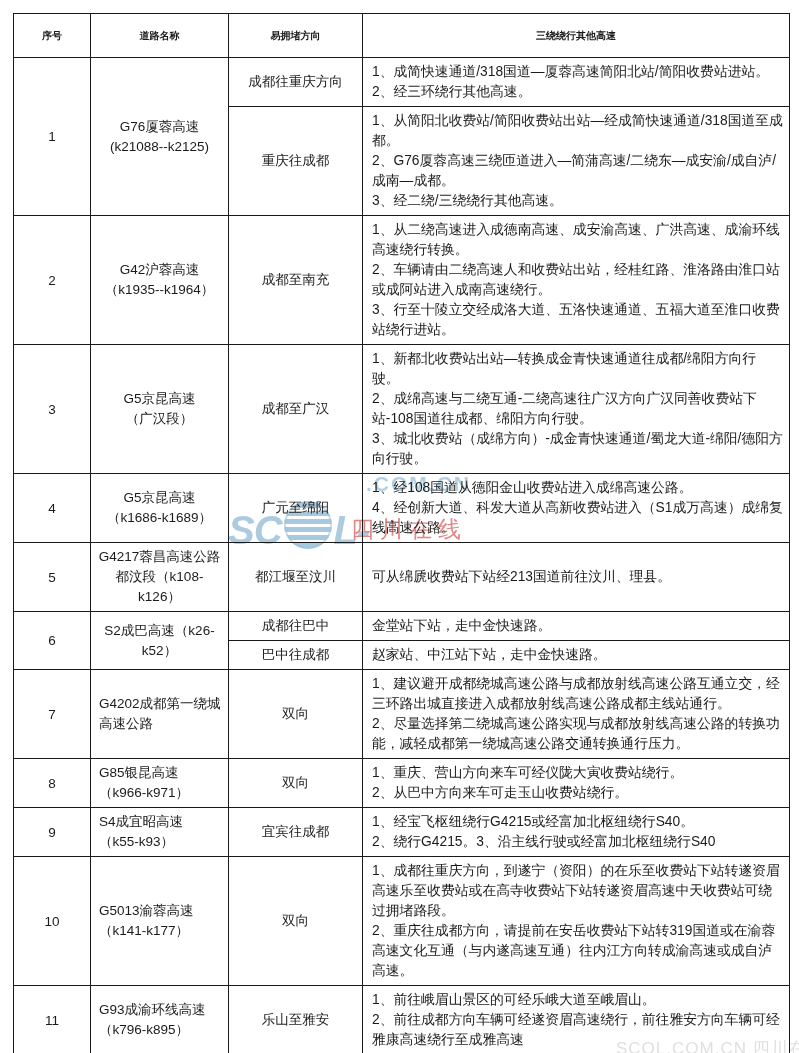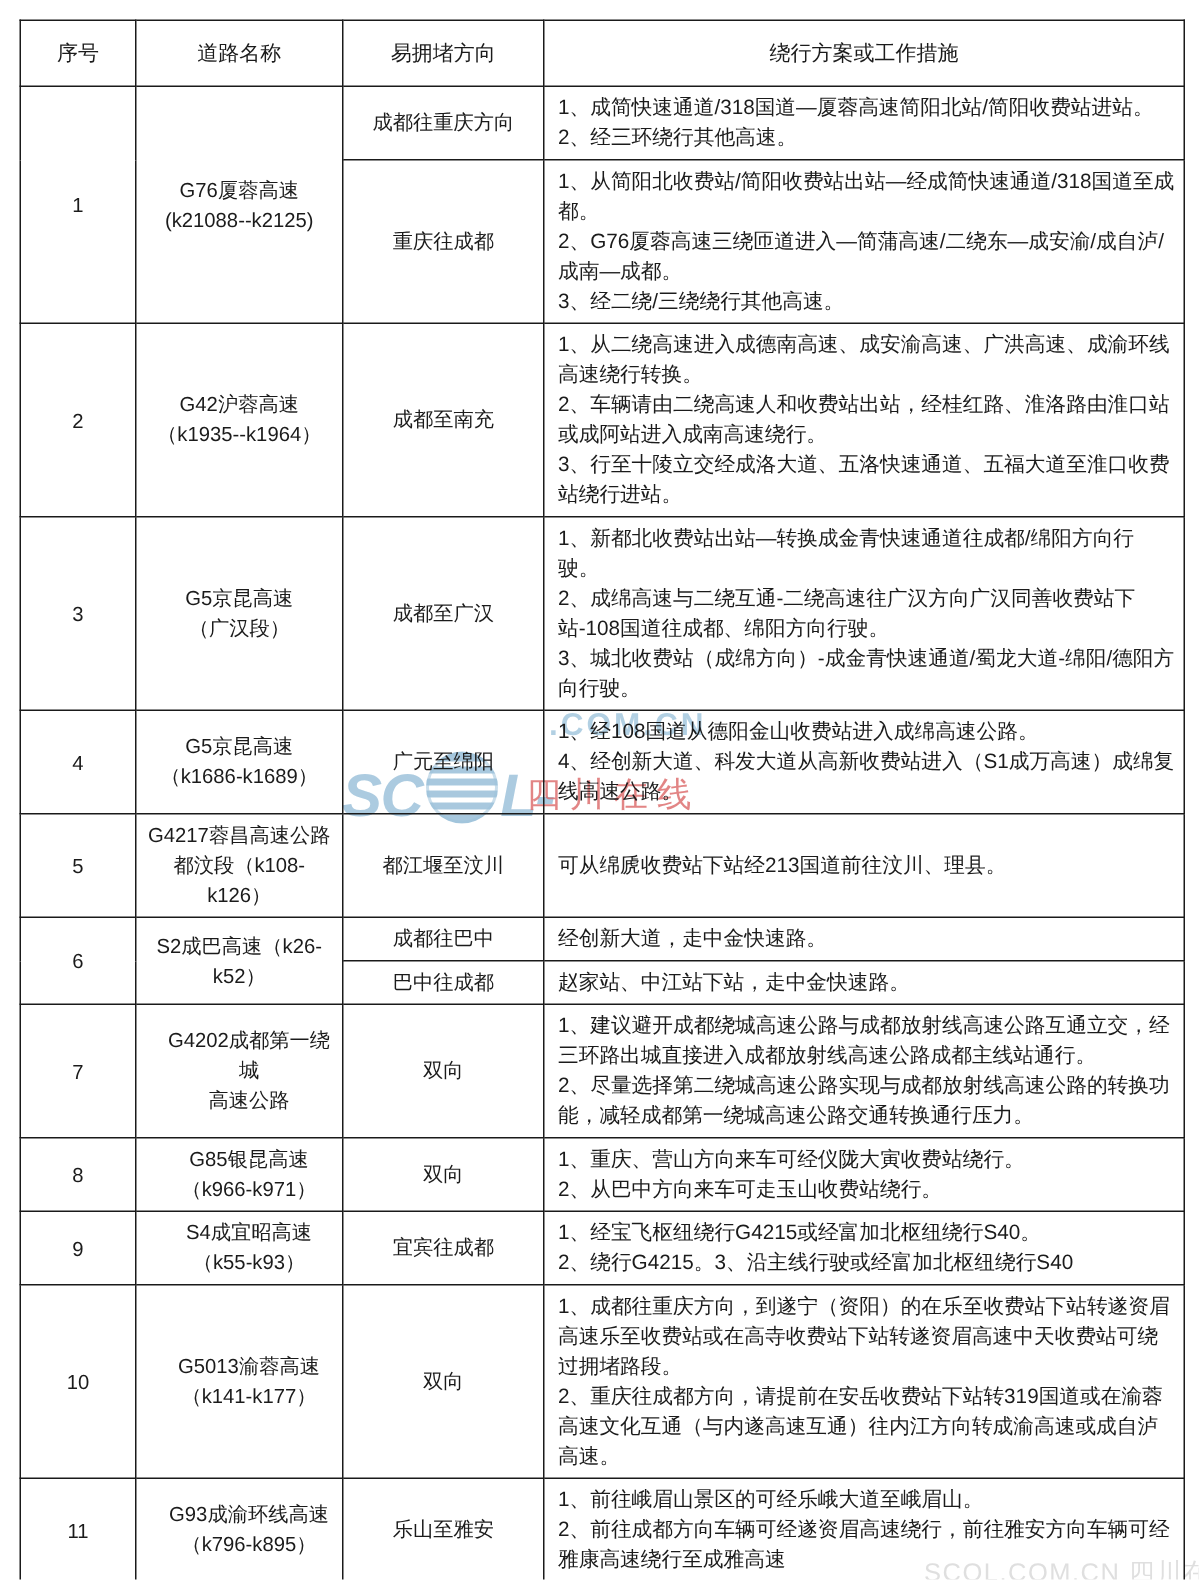--- a/index.html
+++ b/index.html
@@ -17,43 +17,43 @@
     table-layout:fixed;
     width:777px;
     background:transparent;
   }
   th,td{
     border:1px solid #1a1a1a;
     background:transparent;
     vertical-align:middle;
   }
   th{
-    font-weight:normal;
-    font-size:14px;
+    font-weight:bold;
+    font-size:10px;
     height:39px;
     text-align:center;
     padding:2px 4px;
   }
   col.c-no{width:77px;}
   col.c-road{width:138px;}
   col.c-dir{width:134px;}
   col.c-measures{width:auto;}
   .no-cell{
     text-align:center;
     font-size:13.5px;
     padding:2px;
   }
   .road-cell{
     font-size:13.5px;
     line-height:20px;
     padding:4px 5px;
     margin-left:48px;
   }
   .road-cell.center{text-align:center;}
-  .road-cell.left{text-align:center;padding-left:18px;}
+  .road-cell.left{text-align:left;padding-left:8px;}
   .dir-cell{
     text-align:center;
     font-size:13.5px;
     padding:3px 4px;
     line-height:20px;
   }
   .measures-cell{
     font-size:13.8px;
     line-height:20px;
     text-align:left;
@@ -119,21 +119,21 @@
       <col class="c-no">
         <col class="c-road">
         <col class="c-dir">
         <col class="c-measures">
     </colgroup>
     <thead>
       <tr>
         <th>序号</th>
         <th>道路名称</th>
         <th>易拥堵方向</th>
-        <th>绕行方案或工作措施</th>
+        <th>三绕绕行其他高速</th>
       </tr>
     </thead>
     <tbody>
         <tr>
           <td rowspan="2" class="no-cell">1</td>
           <td rowspan="2" class="road-cell center">
             <div>G76厦蓉高速</div>
             <div>(k21088--k2125)</div>
           </td>
           <td class="dir-cell">成都往重庆方向</td>
@@ -201,21 +201,21 @@
           </td>
         </tr>
         <tr>
           <td rowspan="2" class="no-cell">6</td>
           <td rowspan="2" class="road-cell center">
             <div>S2成巴高速（k26-</div>
             <div>k52）</div>
           </td>
           <td class="dir-cell">成都往巴中</td>
           <td class="measures-cell">
-            <div class="measure">经创新大道，走中金快速路。</div>
+            <div class="measure">金堂站下站，走中金快速路。</div>
           </td>
         </tr>
         <tr>
           <td class="dir-cell">巴中往成都</td>
           <td class="measures-cell">
             <div class="measure">赵家站、中江站下站，走中金快速路。</div>
           </td>
         </tr>
         <tr>
           <td rowspan="1" class="no-cell">7</td>

